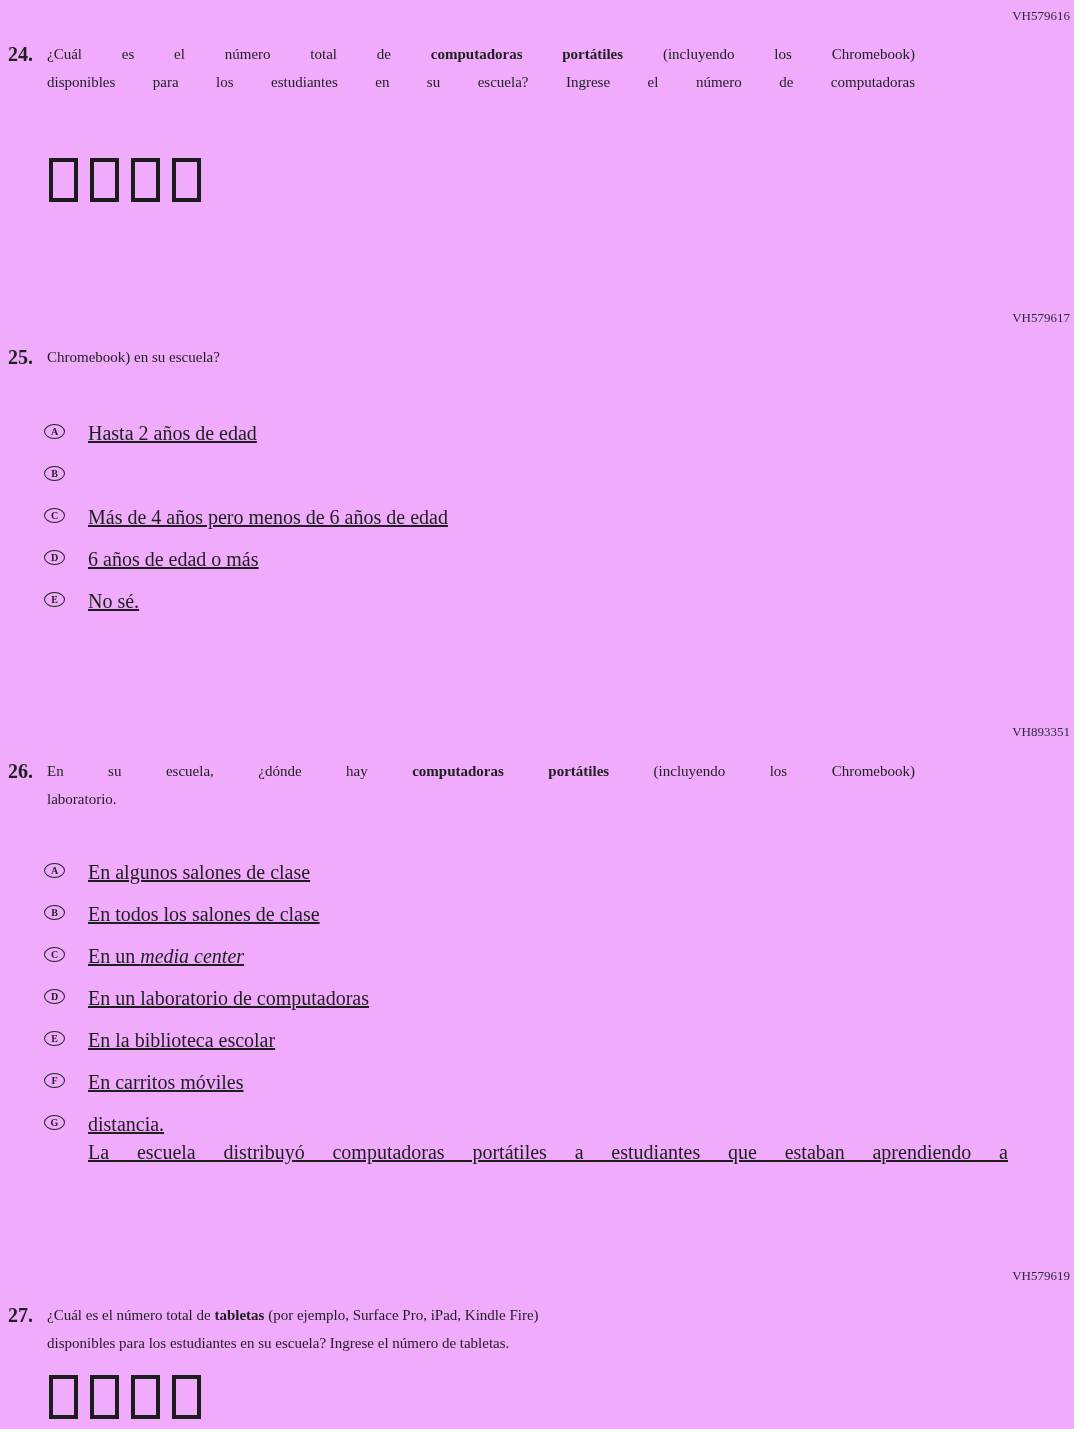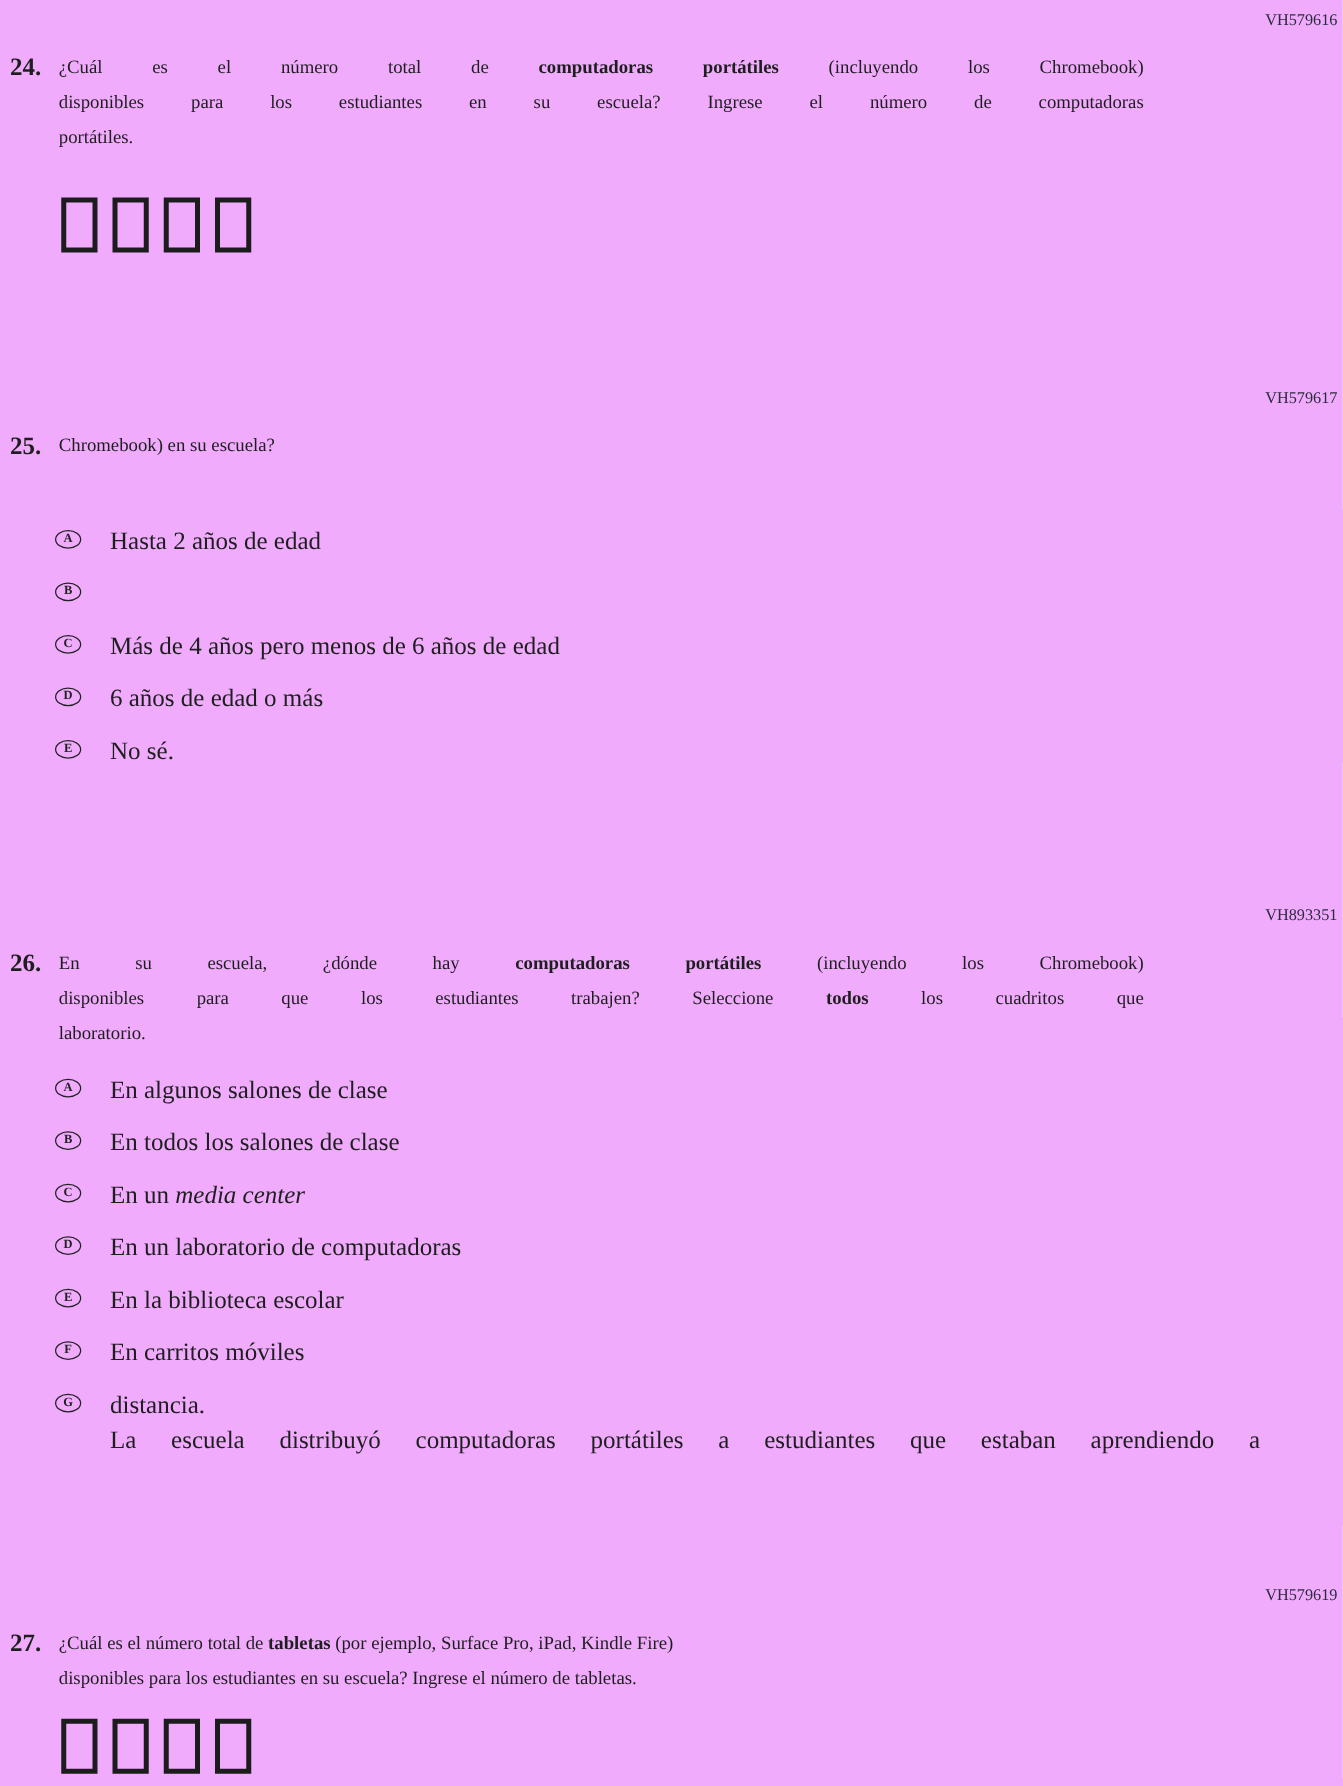--- a/index.html
+++ b/index.html
@@ -66,20 +66,21 @@
     font-weight: bold;
     line-height: 1;
     font-family: "Liberation Serif", serif;
     color: #222222;
     transform: translateY(-0.5px);
   }
   .optlabel {
     margin-left: 23px;
     font-size: 20px;
     line-height: 28px;
+    text-decoration: underline;
   }
   .optlabel.wrap { width: 920px; }
   .boxrow {
     position: absolute;
     left: 49px;
     display: flex;
     gap: 12px;
   }
   .dbox {
     width: 29px;
@@ -94,21 +95,20 @@
 
 <div class="page">
 
   <div class="vcode" style="top:8px">VH579616</div>
 
   <div class="qnum" style="top:40px">24.</div>
 
   <div class="qtext" style="top:40px">
     <span class="line j"><span>¿Cuál es el número total de </span><span class="b">computadoras portátiles</span><span> (incluyendo los Chromebook)</span></span>
     <span class="line j">disponibles para los estudiantes en su escuela? Ingrese el número de computadoras</span>
-    <span class="line">portátiles.</span>
   </div>
 
   <div class="boxrow" style="top:158px">
     <div class="dbox"></div>
     <div class="dbox"></div>
     <div class="dbox"></div>
     <div class="dbox"></div>
   </div>
 
   <div class="vcode" style="top:310px">VH579617</div>
@@ -148,21 +148,20 @@
       </span>
     <span class="optlabel">No sé.</span>
   </div>
 
   <div class="vcode" style="top:724px">VH893351</div>
 
   <div class="qnum" style="top:757px">26.</div>
 
   <div class="qtext" style="top:757px">
     <span class="line j"><span>En su escuela, ¿dónde hay </span><span class="b">computadoras portátiles</span><span> (incluyendo los Chromebook)</span></span>
-    <span class="line j"><span>disponibles para que los estudiantes trabajen? Seleccione </span><span class="b">todos</span><span> los cuadritos que</span></span>
     <span class="line">laboratorio.</span>
   </div>
 
   <div class="optrow" style="top:858px">
     <span class="bubble">
         <span>A</span>
       </span>
     <span class="optlabel">En algunos salones de clase</span>
   </div>
   <div class="optrow" style="top:900px">

